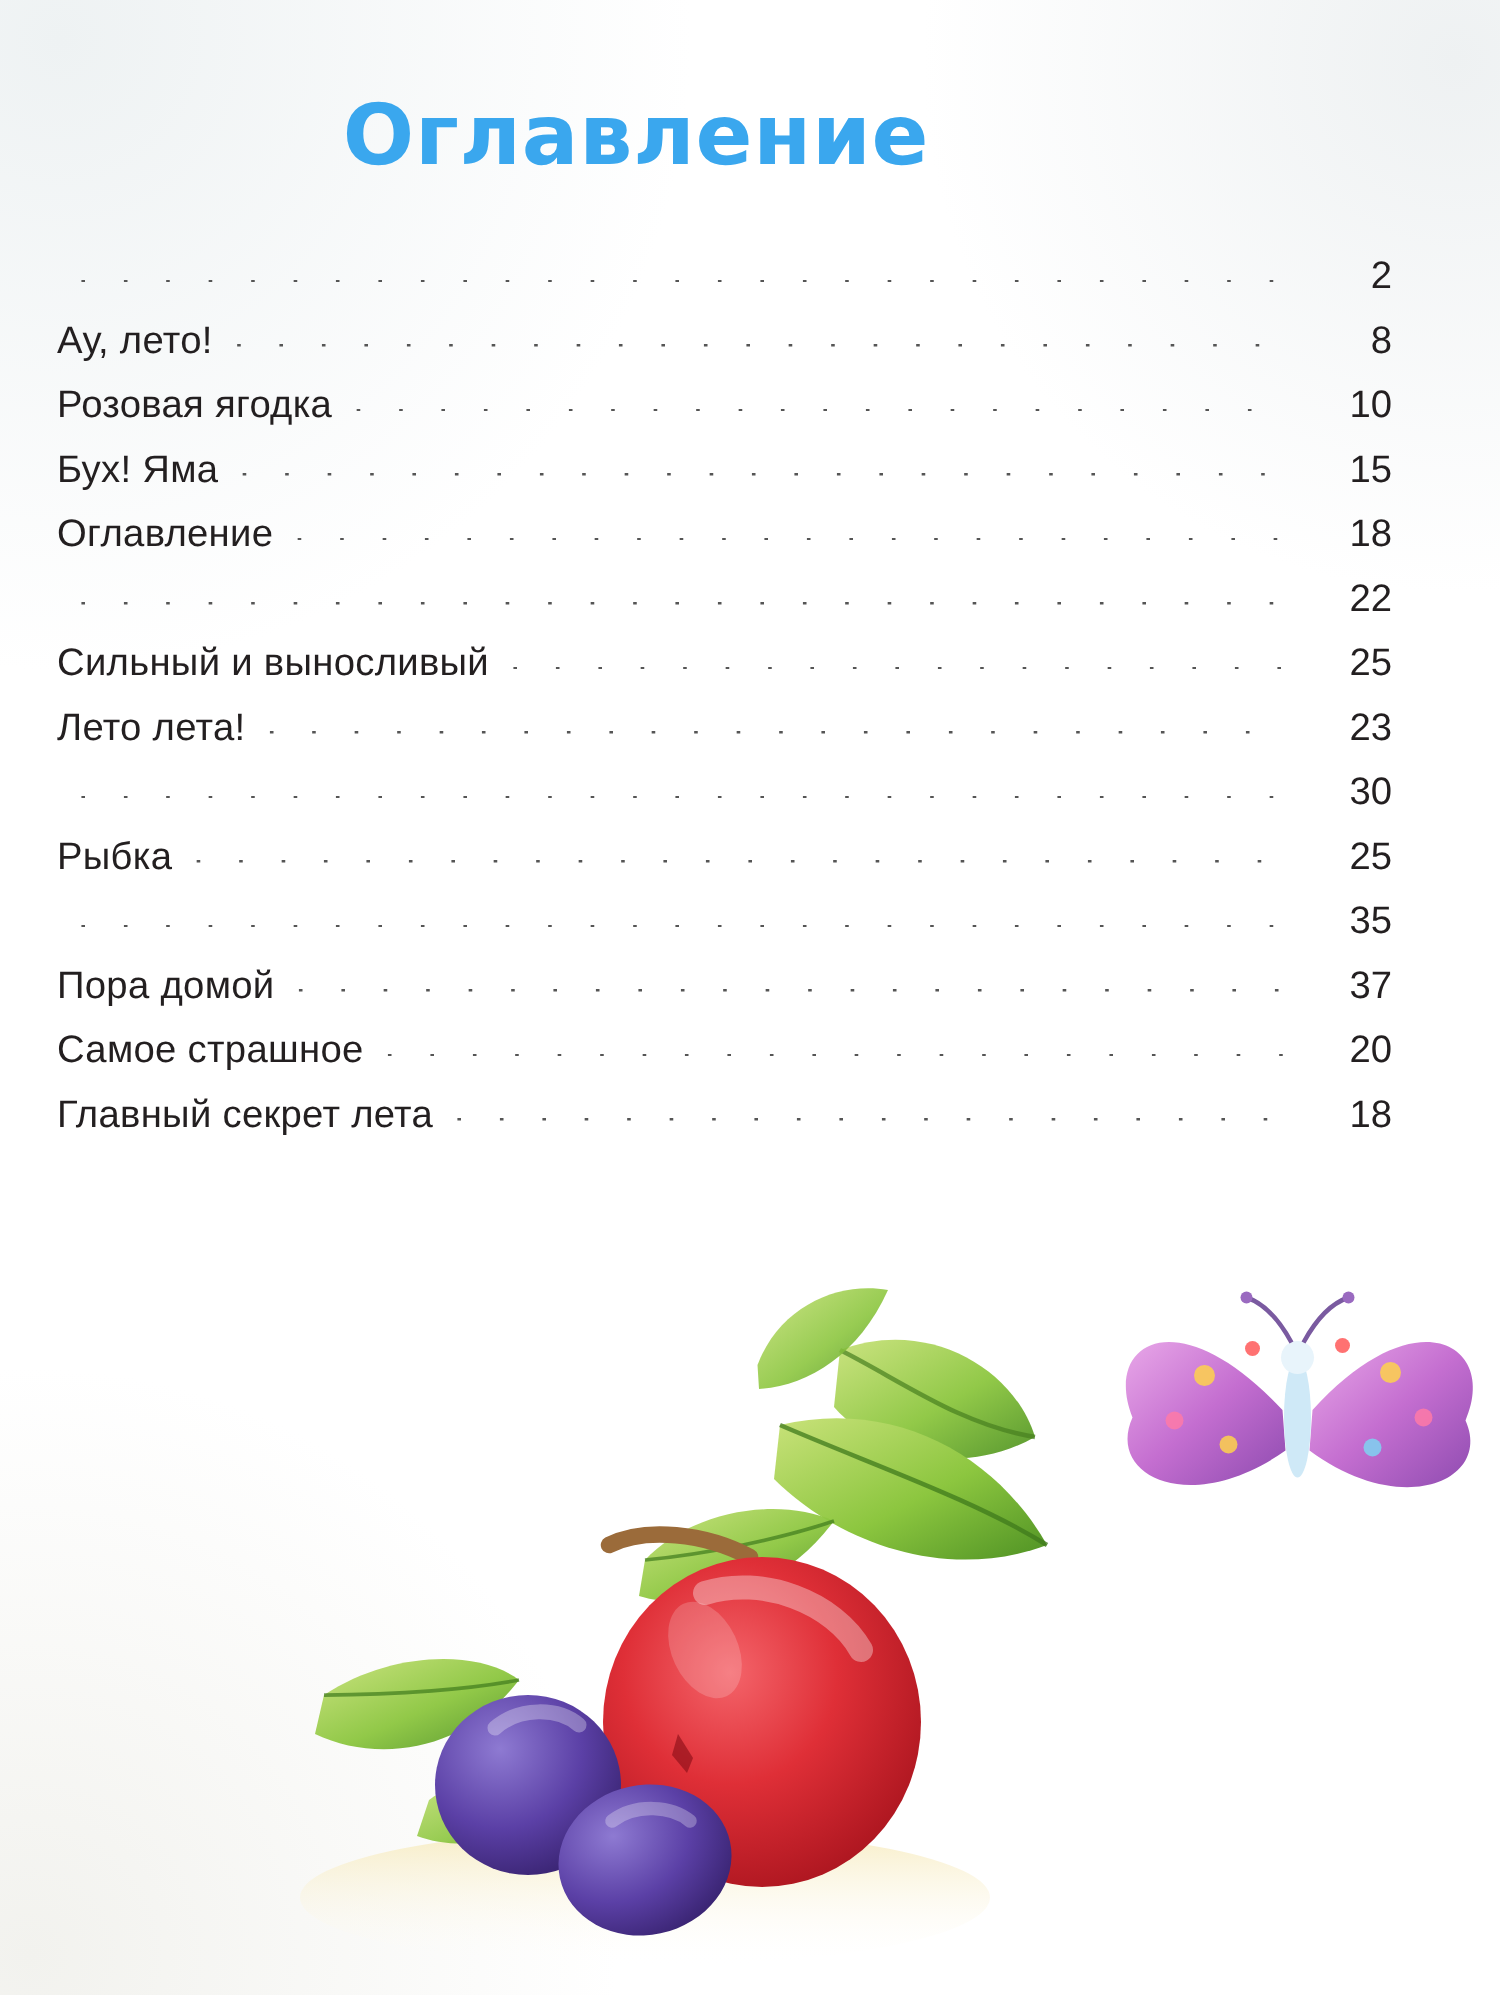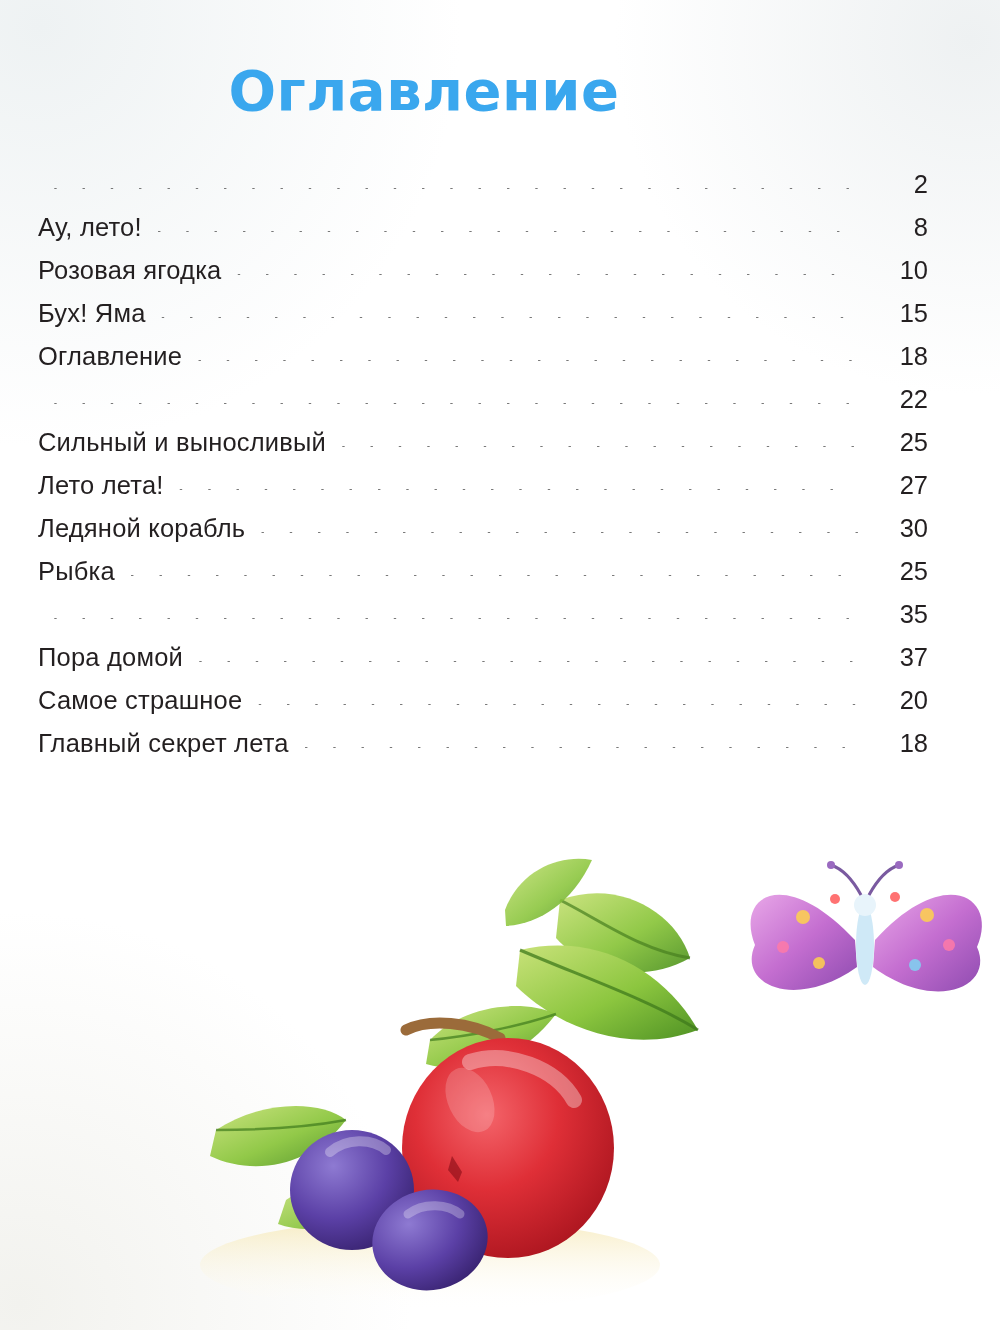--- a/index.html
+++ b/index.html
@@ -128,24 +128,23 @@
         <span class="toc-page">22</span>
       </div>
       <div class="toc-row">
         <span class="toc-title">Сильный и выносливый</span>
         <span class="toc-leader">. . . . . . . . . . . . . . . . . . . . . . . . . . . . . . . . . . . . . . . . . . . . . . . . . . . . . . . . . .</span>
         <span class="toc-page">25</span>
       </div>
       <div class="toc-row">
         <span class="toc-title">Лето лета!</span>
         <span class="toc-leader">. . . . . . . . . . . . . . . . . . . . . . . . . . . . . . . . . . . . . . . . . . . . . . . . . . . . . . . . . .</span>
-        <span class="toc-page">27</span>
-      </div>
-      <div class="toc-row">
-        <span class="toc-title">Ледяной корабль</span>
+        <span class="toc-page">23</span>
+      </div>
+      <div class="toc-row">
         <span class="toc-leader">. . . . . . . . . . . . . . . . . . . . . . . . . . . . . . . . . . . . . . . . . . . . . . . . . . . . . . . . . .</span>
         <span class="toc-page">30</span>
       </div>
       <div class="toc-row">
         <span class="toc-title">Рыбка</span>
         <span class="toc-leader">. . . . . . . . . . . . . . . . . . . . . . . . . . . . . . . . . . . . . . . . . . . . . . . . . . . . . . . . . .</span>
         <span class="toc-page">25</span>
       </div>
       <div class="toc-row">
         <span class="toc-leader">. . . . . . . . . . . . . . . . . . . . . . . . . . . . . . . . . . . . . . . . . . . . . . . . . . . . . . . . . .</span>

